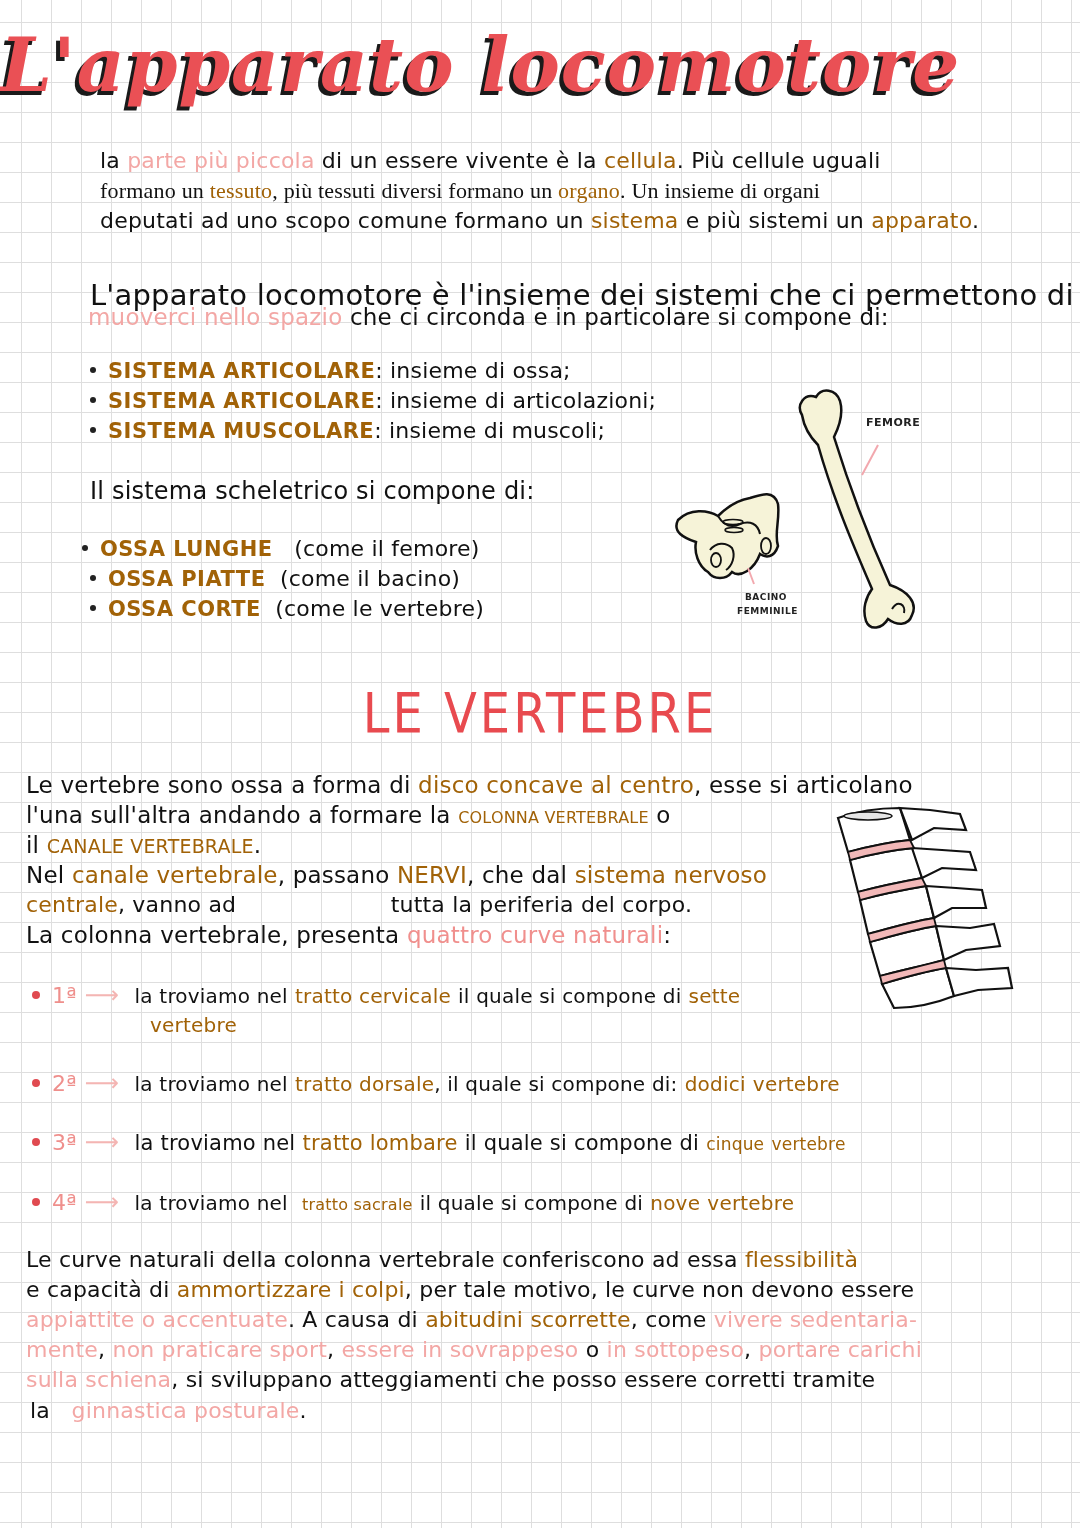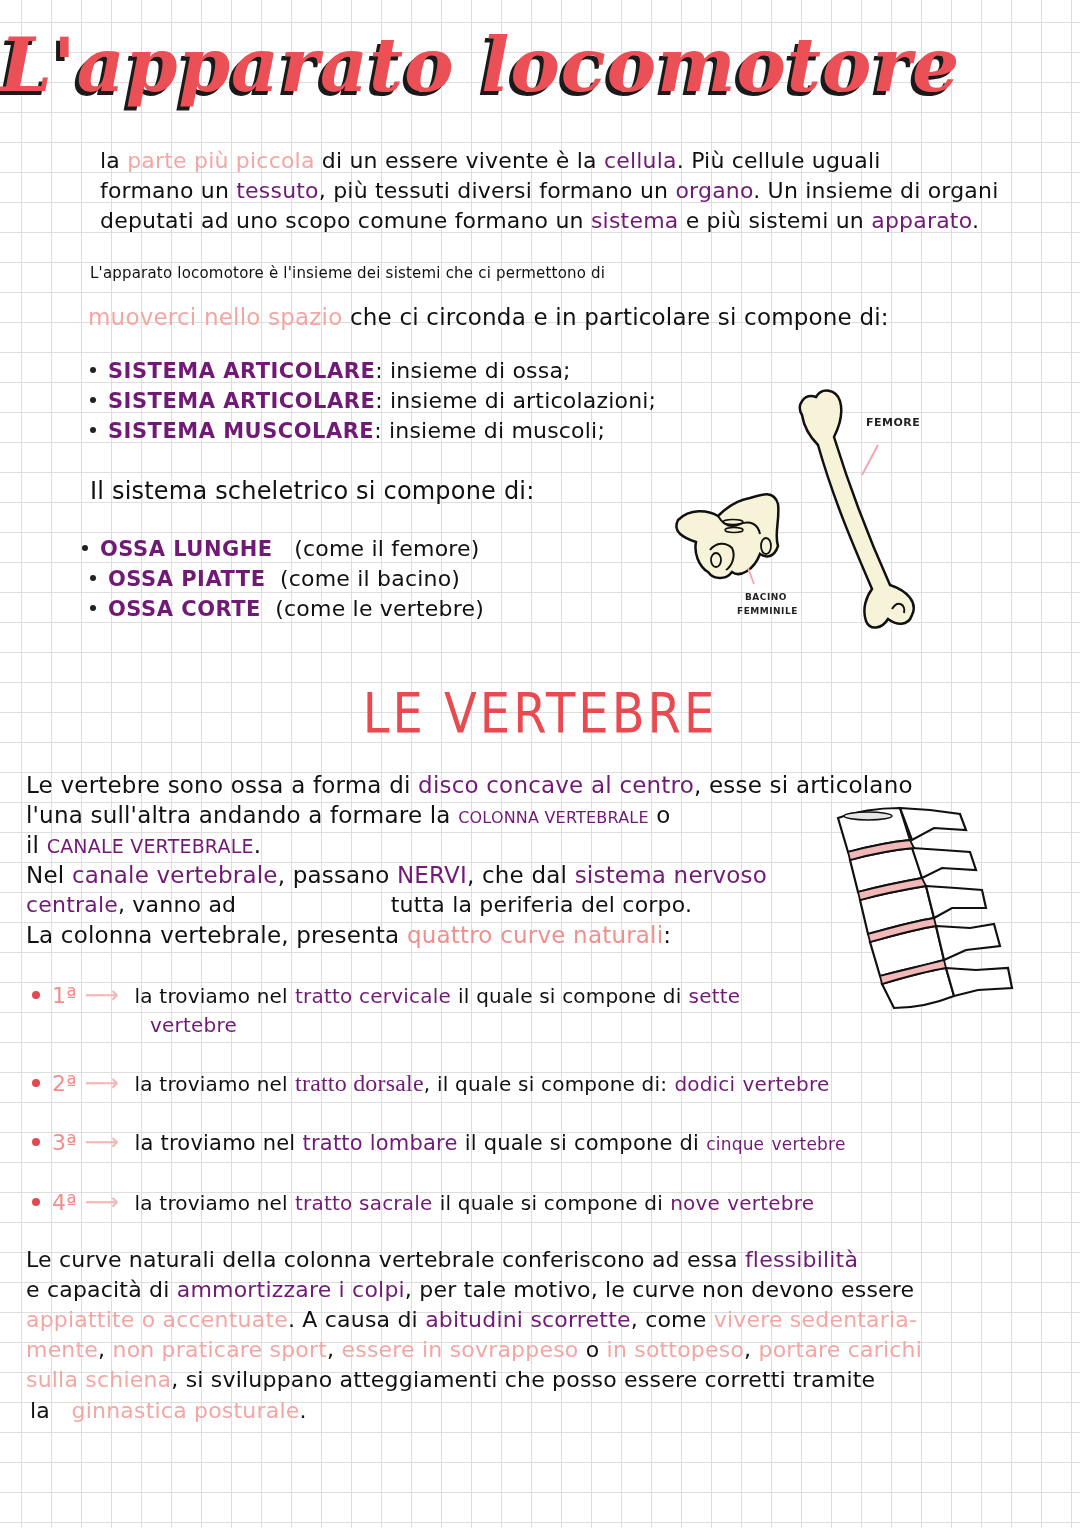--- a/index.html
+++ b/index.html
@@ -15,21 +15,21 @@
     color: #111;
   }
   .abs { position: absolute; white-space: nowrap; }
   .title {
     left: 0; width: 912px; top: 22px; text-align: center;
     font-family: "DejaVu Serif", serif; font-style: italic; font-weight: bold;
     font-size: 74px; letter-spacing: 1px; color: #ea5055;
     text-shadow: -4px 4px 0 #1a1a1a;
   }
   .line { font-size: 22px; line-height: 30px; letter-spacing: 0.2px; }
-  .hl { color: #701a75; }
+  .hl { color: #a16207; }
   .hl2 { color: #f08f8d; }
   .hl3 { color: #f3a7a5; }
   .caps { font-size: 21px; font-weight: bold; letter-spacing: 0.5px; }
   .bullet { display: inline-block; width: 6px; height: 6px; border-radius: 50%; background: #222; margin: 0 12px 4px 0; vertical-align: middle; }
   .bullet.red { background: #e04a50; width: 8px; height: 8px; }
   .h2 {
     left: 0; width: 1080px; top: 684px; text-align: center;
     font-family: "DejaVu Sans", sans-serif; font-size: 48px; color: #e84a4f;
     letter-spacing: 3px; transform: scaleY(1.15);
   }
@@ -41,33 +41,33 @@
 <body>
 
 <div class="abs title">L'apparato locomotore</div>
 
 <div class="abs line" style="left:100px; top:146px;">
   <span>la</span>
   <span class="hl3">parte più piccola</span>
   <span>di un essere vivente è la</span>
   <span class="hl">cellula</span><span>. Più cellule uguali</span>
 </div>
-<div class="abs line" style="left:100px; top:176px;">
+<div class="abs line" style="left:100px; top:176px;font-family:Liberation Serif, serif;">
   <span>formano un</span>
   <span class="hl">tessuto</span><span>, più tessuti diversi formano un</span>
   <span class="hl">organo</span><span>. Un insieme di organi</span>
 </div>
 <div class="abs line" style="left:100px; top:206px;">
   <span>deputati ad uno scopo comune formano un</span>
   <span class="hl">sistema</span>
   <span>e più sistemi un</span>
   <span class="hl">apparato</span><span>.</span>
 </div>
 
-<div class="abs line" style="left:90px; top:258px; font-size:15px;">L'apparato locomotore è l'insieme dei sistemi che ci permettono di</div>
+<div class="abs line" style="left:90px; top:280px; font-size:29px;">L'apparato locomotore è l'insieme dei sistemi che ci permettono di</div>
 <div class="abs line" style="left:88px; top:296px; font-size:23px;margin-top:6px;">
   <span class="hl3">muoverci nello spazio</span>
   <span>che ci circonda e in particolare si compone di:</span>
 </div>
 
 <div class="abs line" style="left:90px; top:356px;">
   <span class="bullet"></span><span class="hl caps">SISTEMA ARTICOLARE</span><span>: insieme di ossa;</span>
 </div>
 <div class="abs line" style="left:90px; top:386px;">
   <span class="bullet"></span><span class="hl caps">SISTEMA ARTICOLARE</span><span>: insieme di articolazioni;</span>
@@ -167,38 +167,38 @@
   <span style="font-size:20px;">il quale si compone di</span>
   <span class="hl" style="font-size:20px;">sette</span>
 </div>
 <div class="abs line" style="left:150px; top:1010px; font-size:20px;">
   <span class="hl">vertebre</span>
 </div>
 
 <div class="abs line" style="left:32px; top:1068px;">
   <span class="bullet red"></span><span class="ordinal">2ª</span><span class="arrow">⟶</span>
   <span style="font-size:20px;">la troviamo nel</span>
-  <span class="hl" style="font-size:24px;font-family:Liberation Serif, serif;">tratto dorsale</span><span style="font-size:20px;">, il quale si compone di:</span>
+  <span class="hl" style="font-size:20px;">tratto dorsale</span><span style="font-size:20px;">, il quale si compone di:</span>
   <span class="hl" style="font-size:20px;">dodici</span>
   <span class="hl" style="font-size:20px;">vertebre</span>
 </div>
 
 <div class="abs line" style="left:32px; top:1127px;">
   <span class="bullet red"></span><span class="ordinal">3ª</span><span class="arrow">⟶</span>
   <span style="font-size:21px;">la troviamo nel</span>
   <span class="hl" style="font-size:21px;">tratto lombare</span>
   <span style="font-size:21px;">il quale si compone di</span>
   <span class="hl" style="font-size:17px;">cinque</span>
   <span class="hl" style="font-size:17px;">vertebre</span>
 </div>
 
 <div class="abs line" style="left:32px; top:1187px;">
   <span class="bullet red"></span><span class="ordinal">4ª</span><span class="arrow">⟶</span>
   <span style="font-size:20px;">la troviamo nel</span>
-  <span class="hl" style="font-size:20px;">tratto sacrale</span>
+  <span class="hl" style="font-size:16px;margin-left:7px;">tratto sacrale</span>
   <span style="font-size:20px;">il quale si compone di</span>
   <span class="hl" style="font-size:20px;">nove</span>
   <span class="hl" style="font-size:20px;">vertebre</span>
 </div>
 
 <div class="abs line" style="left:26px; top:1245px; font-size:22px;">
   <span>Le curve naturali della colonna vertebrale conferiscono ad essa</span>
   <span class="hl">flessibilità</span>
 </div>
 <div class="abs line" style="left:26px; top:1275px; font-size:22px;">

